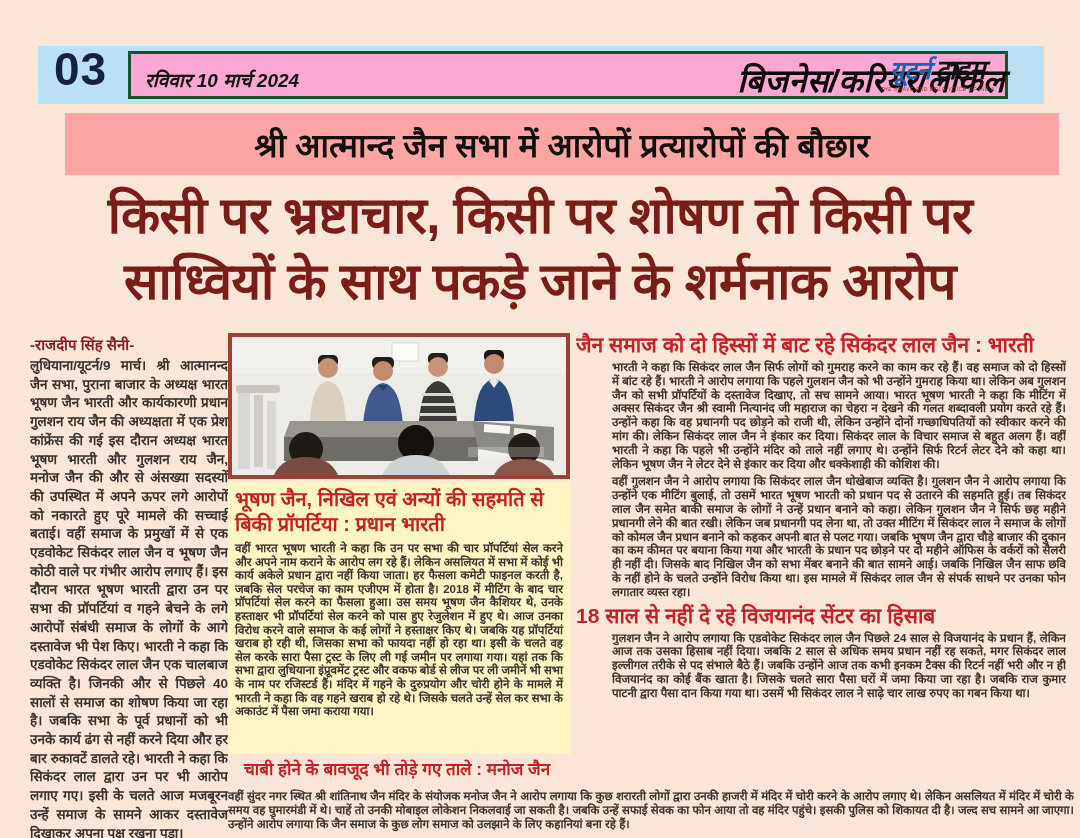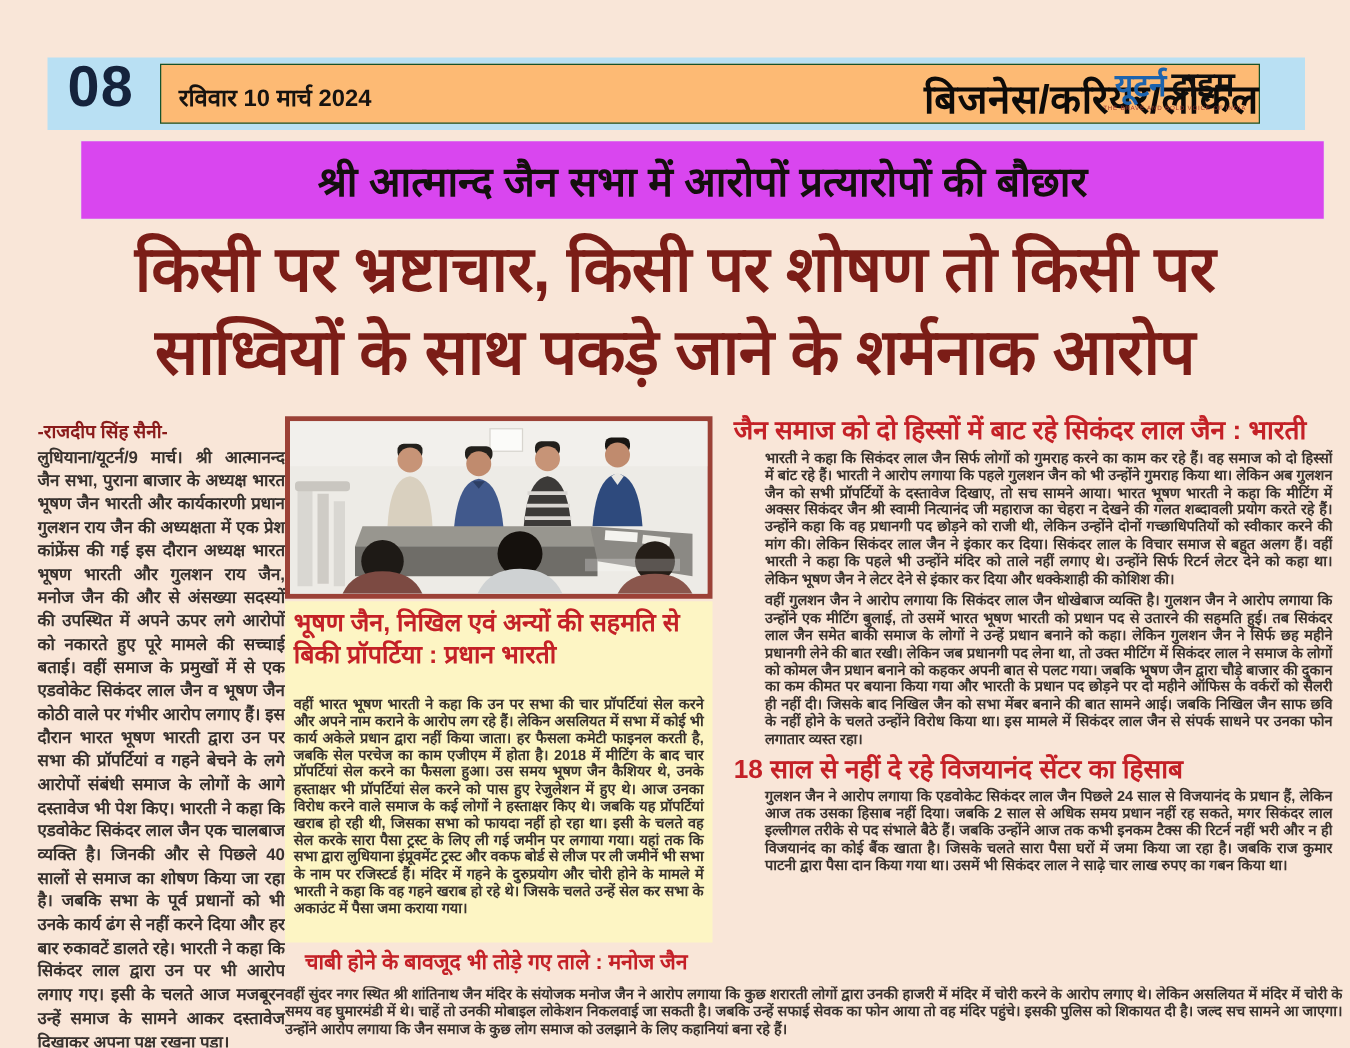--- a/index.html
+++ b/index.html
@@ -24,21 +24,21 @@
   }
   .page{position:absolute;inset:0;}
 
   
   .masthead{
     position:absolute;left:38px;top:46px;width:1006px;height:58px;
     background:var(--header-blue);
   }
   .masthead-inner{
     position:absolute;left:90px;top:5px;right:36px;bottom:5px;
-    background:#fdba74;border:1px solid #14532d;
+    background:#f9a8d4;border:3px solid #14532d;font-style:italic;
   }
   .page-num{
     position:absolute;left:16px;top:-4px;
     font-size:46px;font-weight:800;color:#15233c;letter-spacing:1px;
   }
   .m-date{
     position:absolute;left:14px;top:13px;
     font-size:19px;font-weight:700;color:#161310;
   }
   .m-section{
@@ -46,21 +46,21 @@
     font-size:32px;font-weight:800;color:#0d0b09;letter-spacing:0.5px;
   }
   .m-logo{position:absolute;right:10px;top:3px;text-align:center;line-height:1;}
   .m-logo .l1{font-size:25px;font-weight:800;color:var(--logo-blue);margin-top:40px;}
   .m-logo .l2{font-size:27px;font-weight:800;color:#101010;}
   .m-logo .tagline{font-size:5px;color:#a33a30;margin-top:3px;letter-spacing:0.6px;}
 
   
   .kicker-bar{
     position:absolute;left:64px;top:112px;width:996px;height:64px;
-    background:#d946ef;border:1px solid #efe7df;
+    background:#fca5a5;border:1px solid #efe7df;
     display:flex;align-items:center;justify-content:center;
   }
   .kicker-bar span{font-size:33px;font-weight:800;color:#14100d;}
 
   
   .main-headline{
     position:absolute;left:28px;top:183px;width:1024px;
     text-align:center;
     font-size:51px;line-height:66px;font-weight:800;
     color:var(--main-headline-maroon);
@@ -85,21 +85,21 @@
   }
   .photo svg{display:block;width:100%;height:100%;}
 
   
   .yellow-box{
     position:absolute;left:228px;top:481px;width:342px;height:273px;
     background:var(--yellow-box);padding:6px 7px 4px 7px;overflow:hidden;
   }
   .yellow-box h2{
     font-size:20px;line-height:25px;font-weight:800;color:var(--headline-red);
-    margin-bottom:20px;
+    margin-bottom:4px;
   }
   .yellow-box p{
     font-size:11.6px;line-height:13.6px;text-align:justify;font-weight:600;color:#3a332e;
   }
 
   
   .locks-head{
     position:absolute;left:228px;top:757px;width:560px;
     font-size:17px;font-weight:800;color:var(--headline-red);line-height:26px;margin-left:16px;
   }
@@ -109,35 +109,35 @@
     overflow:hidden;
   }
 
   
   .col-right{
     position:absolute;left:576px;top:329px;width:490px;height:444px;
     overflow:hidden;
   }
   .col-right h2{
     font-size:21px;line-height:25px;font-weight:800;color:var(--headline-red);
-    margin:3px 0 3px 11px;
+    margin:3px 0 3px 0;
   }
   .col-right p{
     font-size:11.6px;line-height:13.8px;text-align:justify;font-weight:600;color:#3a332e;
     margin-bottom:4px;
     margin-left:36px;
   }
 </style>
 </head>
 <body>
 
 <div class="page">
 
   <div class="masthead">
-    <div class="page-num">08</div>
+    <div class="page-num">03</div>
     <div class="masthead-inner">
       <div class="m-date">रविवार 10 मार्च 2024</div>
       <div class="m-section">बिजनेस/करियर/लोकल</div>
       <div class="m-logo">
         <div><span class="l1">यूटर्न</span> <span class="l2">टाइम</span></div>
         <div class="tagline">THE BRAVE AND BOLD VOICE OF INDIA</div>
       </div>
     </div>
   </div>
 

